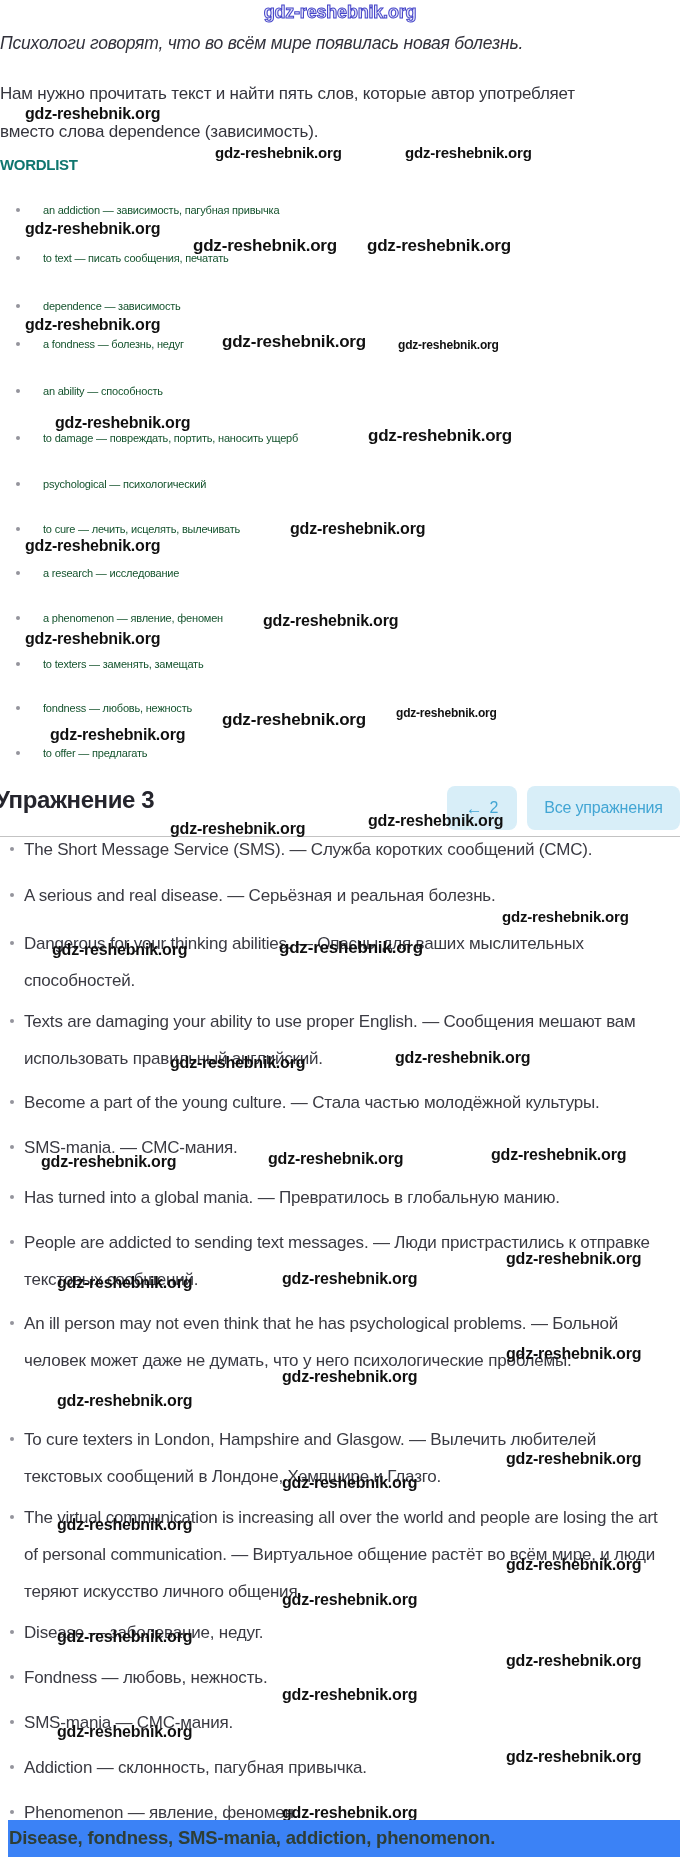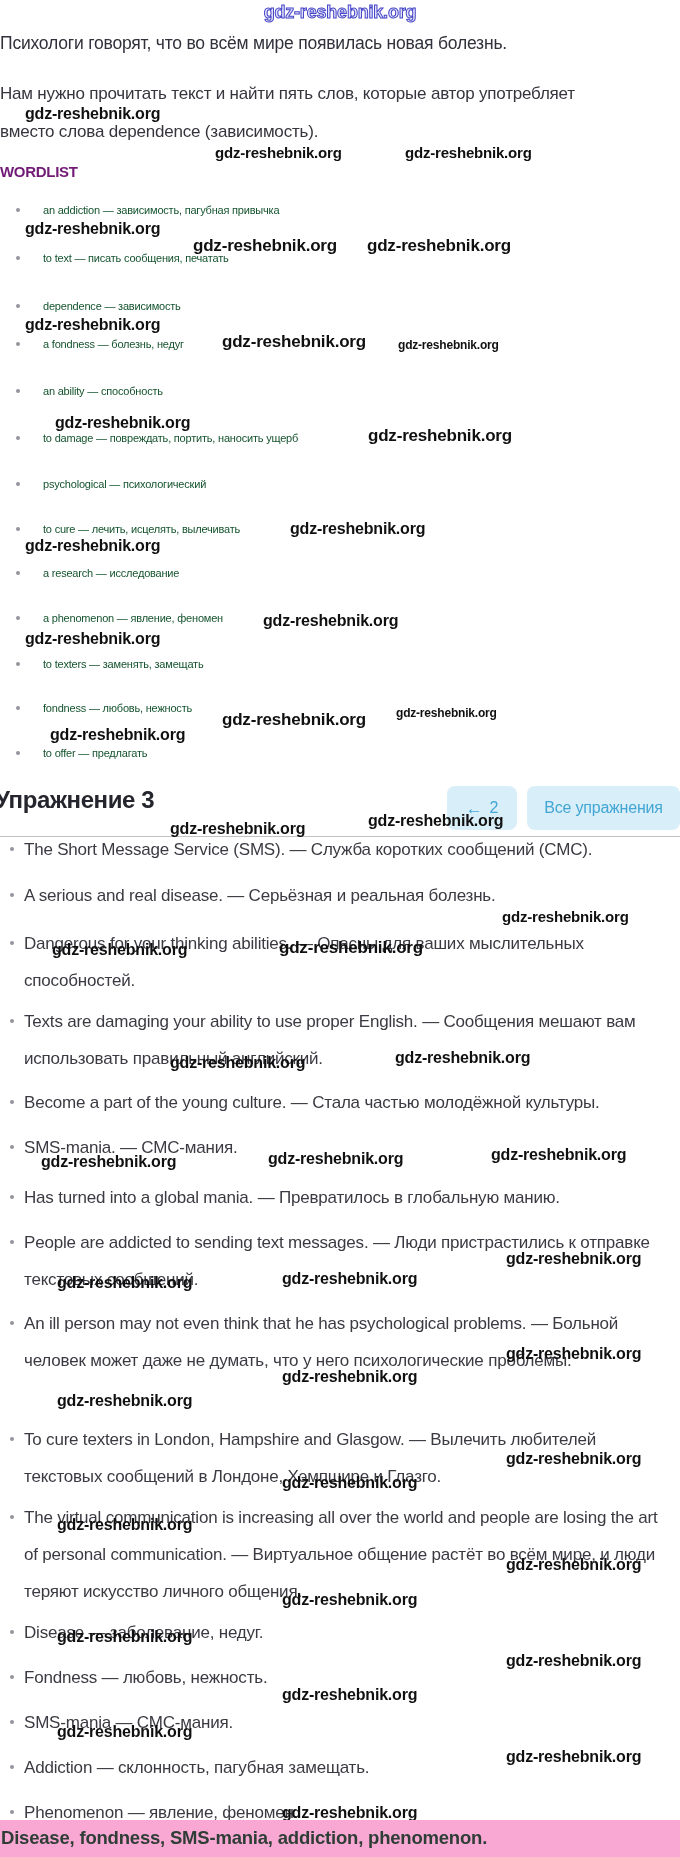--- a/index.html
+++ b/index.html
@@ -27,27 +27,27 @@
     text-align:center;
     font-size:18px; font-weight:700;
     color:transparent;
     -webkit-text-stroke:1px #4545c9;
     text-shadow:0 0 0 rgba(69,69,201,.15);
     z-index:6;
   }
 
   .subtitle {
     position:absolute; top:33px; left:0;
-    font-size:17.5px; color:#31313b;
+    font-size:17.5px; font-style:italic; color:#31313b;
     white-space:nowrap;
   }
   .para-line { position:absolute; left:0; font-size:17px; color:#35353d; white-space:nowrap; }
   .wordlist-title {
-    position:absolute; top:163px; left:0;
-    font-size:15px; font-weight:700; color:#701a75;
+    position:absolute; top:156px; left:0;
+    font-size:15px; font-weight:700; color:#0f766e;
     letter-spacing:-0.3px;
     text-align:right;
   }
 
   ul { list-style:none; }
   .wl-item {
     position:absolute; left:0; width:100%;
     padding-left:43px;
     font-size:11px; line-height:21px; color:#14532d;
     white-space:nowrap;
@@ -91,23 +91,23 @@
     padding-left:24px; padding-right:18px;
     font-size:17px; line-height:37px; color:#3a3a42;
   }
   .ans-item::before {
     content:""; position:absolute; left:10px; top:16px;
     width:4px; height:4px; border-radius:50%;
     background:#94949c;
   }
 
   .answer-box {
-    position:absolute; top:1820px; left:0; right:0;
+    position:absolute; top:1820px; left:8px; right:0;
     height:37px;
-    background:#f9a8d4;
+    background:#3b82f6;
     z-index:8;
     padding:7px 0 0 1px;
     font-size:18.5px; font-weight:600; color:#2e3e36;
     letter-spacing:-0.2px;
     white-space:nowrap;
   }
 </style>
 </head>
 <body>
 
@@ -158,21 +158,21 @@
     <li class="ans-item" style="top:243px">Become a part of the young culture. — Стала частью молодёжной культуры.</li>
     <li class="ans-item" style="top:288px">SMS-mania. — СМС-мания.</li>
     <li class="ans-item" style="top:338px">Has turned into a global mania. — Превратилось в глобальную манию.</li>
     <li class="ans-item" style="top:383px">People are addicted to sending text messages. — Люди пристрастились к отправке текстовых сообщений.</li>
     <li class="ans-item" style="top:464px">An ill person may not even think that he has psychological problems. — Больной человек может даже не думать, что у него психологические проблемы.</li>
     <li class="ans-item" style="top:580px">To cure texters in London, Hampshire and Glasgow. — Вылечить любителей текстовых сообщений в Лондоне, Хэмпшире и Глазго.</li>
     <li class="ans-item" style="top:658px">The virtual communication is increasing all over the world and people are losing the art of personal communication. — Виртуальное общение растёт во всём мире, и люди теряют искусство личного общения.</li>
     <li class="ans-item" style="top:773px">Disease — заболевание, недуг.</li>
     <li class="ans-item" style="top:818px">Fondness — любовь, нежность.</li>
     <li class="ans-item" style="top:863px">SMS-mania — СМС-мания.</li>
-    <li class="ans-item" style="top:908px">Addiction — склонность, пагубная замещать.</li>
+    <li class="ans-item" style="top:908px">Addiction — склонность, пагубная привычка.</li>
     <li class="ans-item" style="top:953px">Phenomenon — явление, феномен.</li>
   </ul>
 
   <div class="answer-box">
     <span>Disease, fondness, SMS-mania, addiction, phenomenon.</span>
   </div>
 
 <span class="wm" style="left: 25px; top: 105px; font-size: 16px;">gdz-reshebnik.org</span>
     <span class="wm" style="left: 215px; top: 144px; font-size: 15px;">gdz-reshebnik.org</span>
     <span class="wm" style="left: 405px; top: 144px; font-size: 15px;">gdz-reshebnik.org</span>

